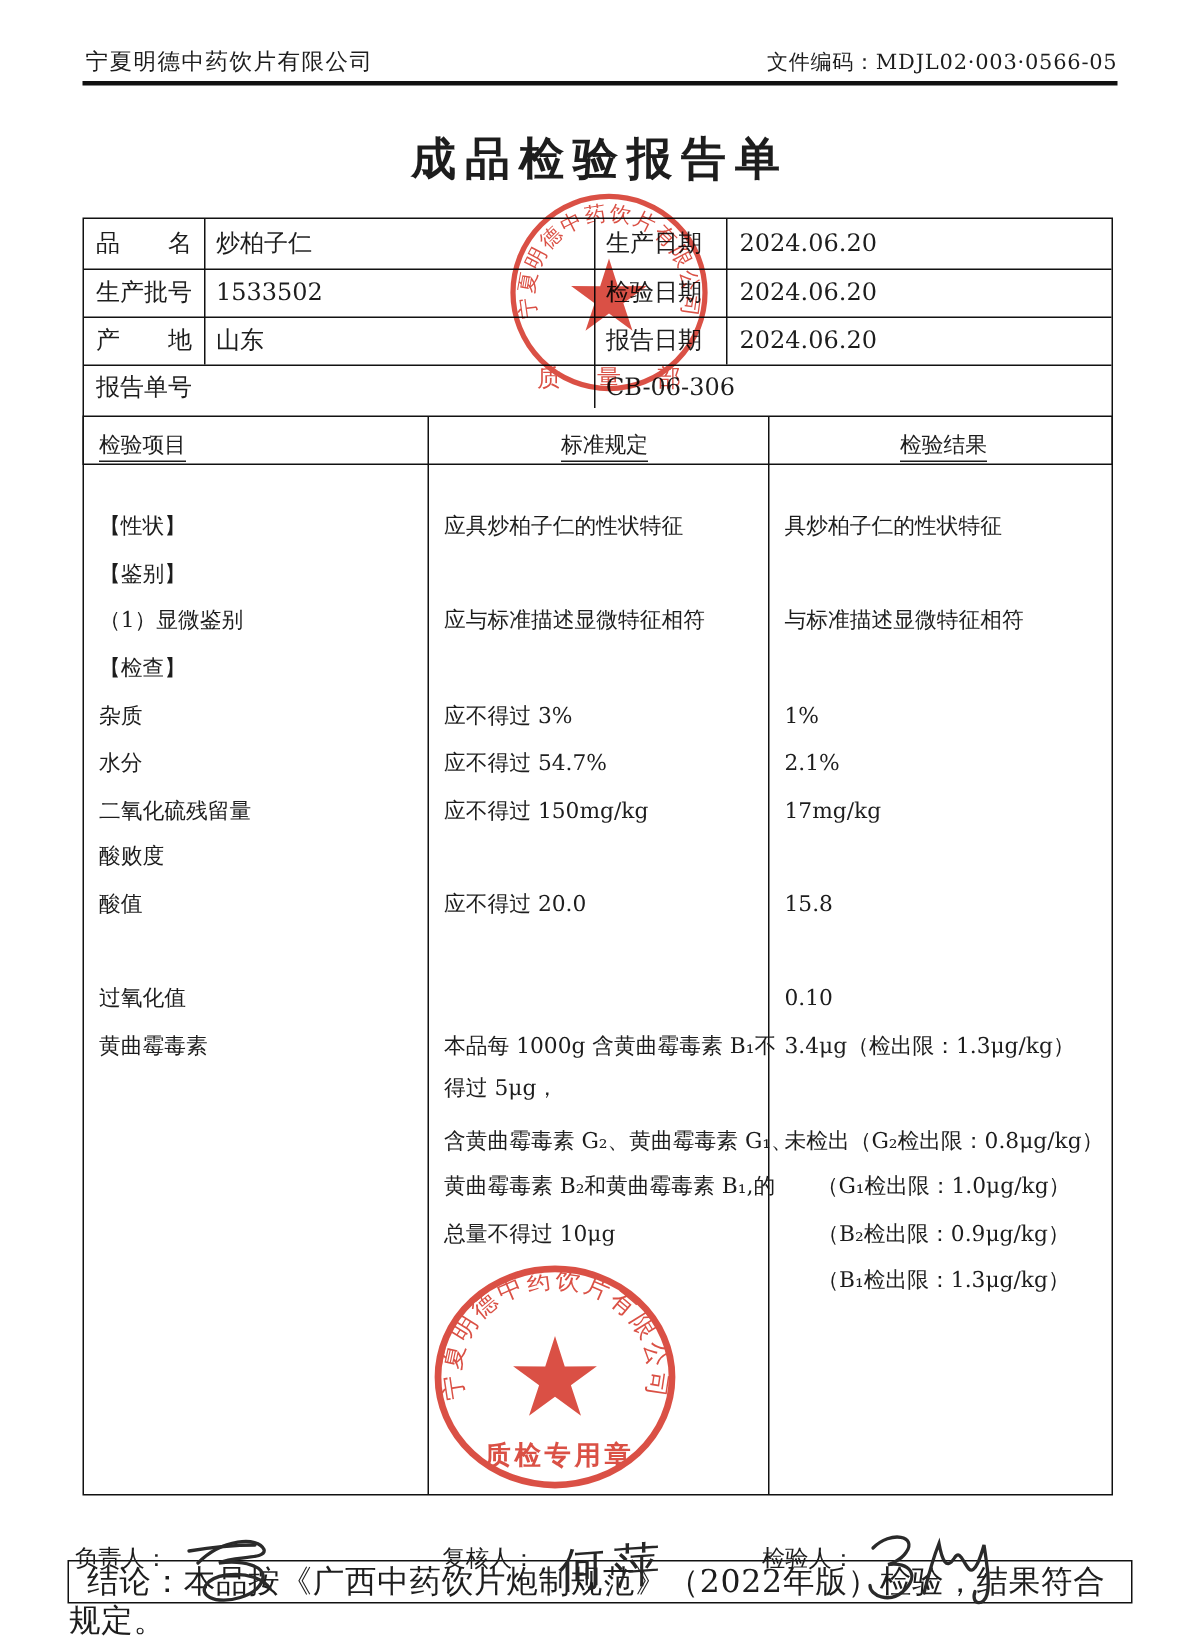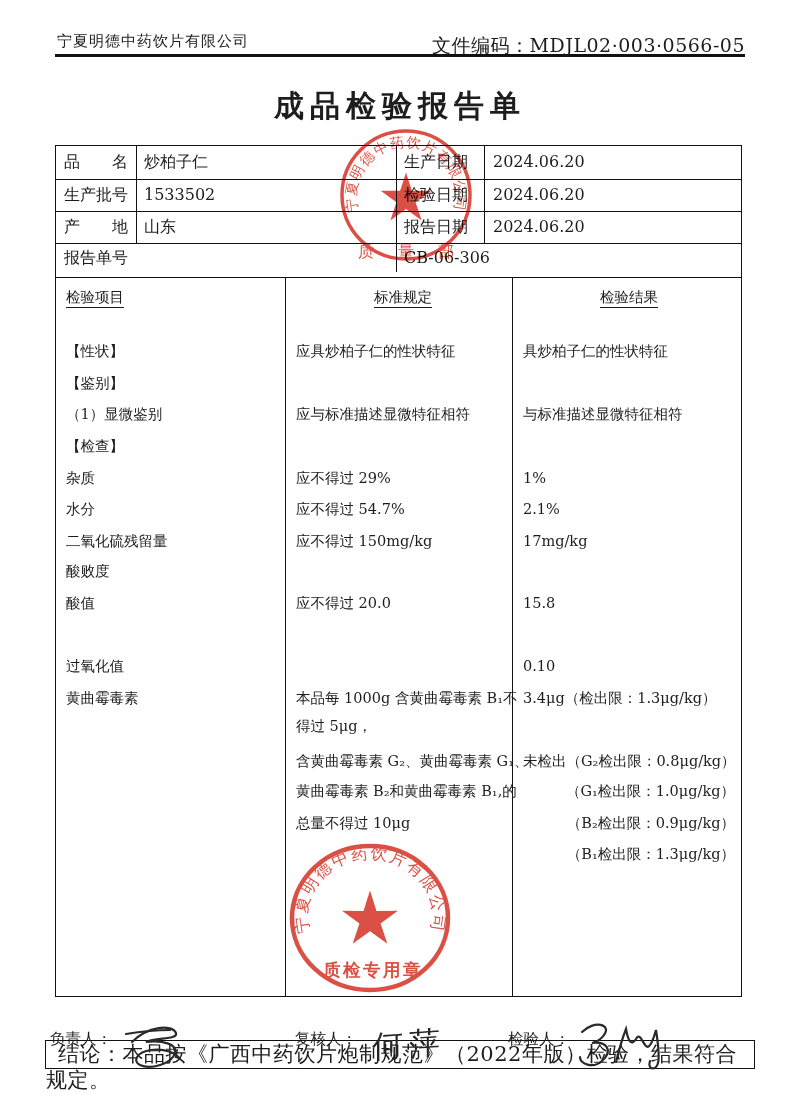--- a/index.html
+++ b/index.html
@@ -4,40 +4,40 @@
 <style>
   html,body{margin:0;padding:0;background:#ffffff;}
   #page{
     position:relative;width:800px;height:1100px;background:#ffffff;overflow:hidden;
     font-family:"DejaVu Serif","Liberation Serif",serif;color:#1d1d1d;
   }
   
   .doc-header{position:absolute;left:55px;top:28px;width:690px;height:26px;
     border-bottom:3px solid #111;}
   .company{position:absolute;left:2px;top:4px;font-size:15px;letter-spacing:1px;}
-  .doccode{position:absolute;right:0;top:5px;font-size:19px;letter-spacing:.5px;}
+  .doccode{position:absolute;right:0;top:5px;font-size:14px;letter-spacing:.5px;}
   
   .title{position:absolute;left:0;top:86px;width:800px;text-align:center;
     font-size:30px;font-weight:bold;letter-spacing:6px;}
   
-  .info-table{position:absolute;left:55px;top:145px;width:687px;height:133px;
+  .info-table{position:absolute;left:55px;top:145px;width:687px;height:165px;
     border:1.6px solid #111;box-sizing:border-box;font-size:16px;}
   .hline{position:absolute;left:0;width:100%;height:0;border-top:1.4px solid #111;}
   .vline{position:absolute;top:0;width:0;border-left:1.4px solid #111;}
   .info-cell{position:absolute;white-space:nowrap;}
   
   .main-table{position:absolute;left:55px;top:277px;width:687px;height:720px;
     border:1.6px solid #111;box-sizing:border-box;font-size:14.5px;}
   .main-table .col-line1{position:absolute;left:229px;top:0;height:100%;width:0;border-left:1.4px solid #111;}
   .main-table .col-line2{position:absolute;left:456px;top:0;height:100%;width:0;border-left:1.4px solid #111;}
   .mt-row{position:absolute;left:0;width:685px;height:22px;line-height:22px;}
   .mt-item{position:absolute;left:10px;white-space:nowrap;}
   .mt-std{position:absolute;left:240px;width:214px;white-space:nowrap;}
   .mt-res{position:absolute;left:467px;width:212px;white-space:nowrap;}
-  .mt-res.right{text-align:right;white-space:nowrap;}
+  .mt-res.right{text-align:center;white-space:nowrap;}
   .hdr-center{display:block;text-align:center;}
   .u{border-bottom:1px solid #1d1d1d;padding-bottom:2px;}
   
   .conclusion-box{position:absolute;left:45px;top:996px;width:710px;height:29px;
     border:1.6px solid #111;box-sizing:border-box;font-size:21px;line-height:26px;margin-top:44px;}
   .conclusion-box span{margin-left:12px;letter-spacing:.5px;}
   
   .sig-label{position:absolute;font-size:15.5px;top:1029px;}
   .sig-svg{position:absolute;}
   .sig-name{position:absolute;left:372px;top:1024px;font-size:31px;font-weight:500;
@@ -109,21 +109,21 @@
     <div class="mt-row" style="top:125px">
       <span class="mt-item">（1）显微鉴别</span>
       <span class="mt-std">应与标准描述显微特征相符</span>
       <span class="mt-res">与标准描述显微特征相符</span>
     </div>
     <div class="mt-row" style="top:157px">
       <span class="mt-item">【检查】</span>
     </div>
     <div class="mt-row" style="top:189px">
       <span class="mt-item">杂质</span>
-      <span class="mt-std">应不得过 29%</span>
+      <span class="mt-std">应不得过 3%</span>
       <span class="mt-res">1%</span>
     </div>
     <div class="mt-row" style="top:220px">
       <span class="mt-item">水分</span>
       <span class="mt-std">应不得过 54.7%</span>
       <span class="mt-res">2.1%</span>
     </div>
     <div class="mt-row" style="top:252px">
       <span class="mt-item">二氧化硫残留量</span>
       <span class="mt-std">应不得过 150mg/kg</span>

